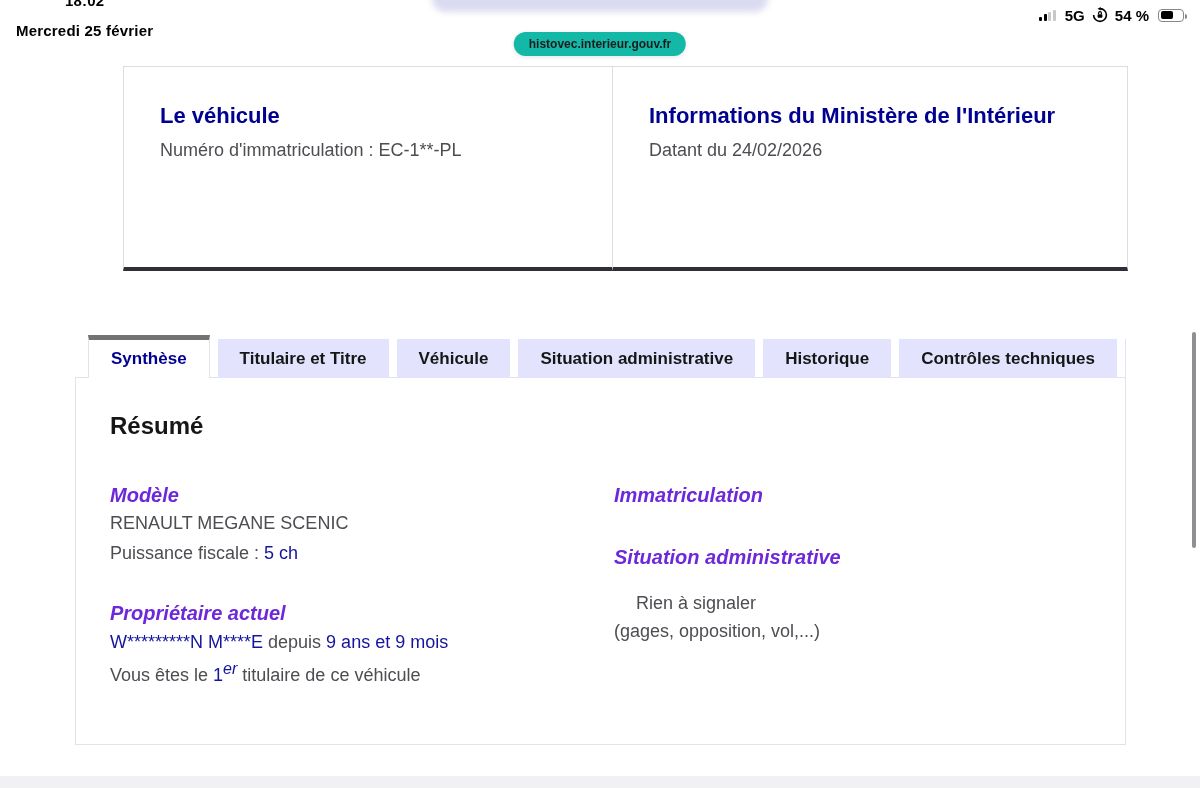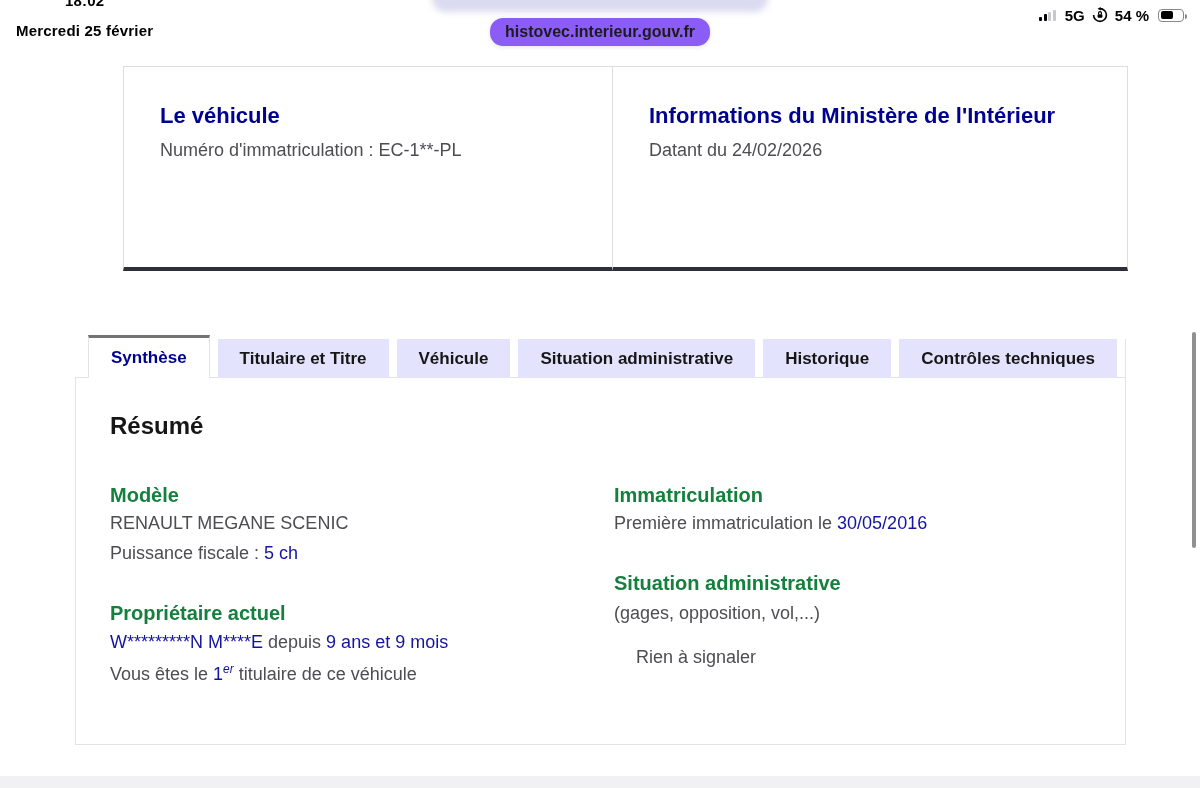--- a/index.html
+++ b/index.html
@@ -33,23 +33,23 @@
   .signal-bars i:nth-child(4){height:11px; background:#c8c8cc;}
 
   .battery { position:relative; width:26px; height:13px; border:1px solid #87878c;
     border-radius:4px; margin-left:2px; }
   .battery .fill { position:absolute; left:1.5px; top:1.5px; bottom:1.5px;
     background:#000; border-radius:2px; }
   .battery .nub { position:absolute; right:-3.5px; top:4px; width:2px; height:5px;
     background:#87878c; border-radius:0 2px 2px 0; }
 
   .url-pill {
-    position:absolute; top:18px; left:50%; transform:translateX(-50%);
-    background:#8b5cf6; border-radius:13px; padding:5px 15px;
-    font-size:16px; font-weight:700; color:#1c1c1e;
+    position:absolute; top:32px; left:50%; transform:translateX(-50%);
+    background:#14b8a6; border-radius:13px; padding:5px 15px;
+    font-size:12px; font-weight:700; color:#1c1c1e;
     box-shadow:0 1px 4px rgba(60,60,90,.14);
   }
 
   
   .card {
     position:absolute; top:66px; width:516px; height:205px;
     background:#fff; border:1px solid #dddde1;
     border-bottom:4px solid #2f3037; padding:34px 36px 0 36px;
   }
   .card.c1 { left:123px; } .card.c2 { left:612px; }
@@ -62,41 +62,41 @@
     display:flex; align-items:flex-end; gap:8px; padding-left:13px;
     overflow:hidden; z-index:3;
   }
   .tab {
     flex:0 0 auto; height:39px; display:flex; align-items:center;
     padding:0 22px; background:#e3e3fd; color:#161616;
     font-size:17px; font-weight:700; cursor:pointer; white-space:nowrap;
   }
   .tab.active {
     height:43px; background:#fff; color:#000091;
-    border-top:3px solid #737373;
+    border-top:5px solid #737373;
     border-left:1px solid #e3e3e6; border-right:1px solid #e3e3e6;
   }
   .tab.clipped { padding-right:90px; }
 
   
   .panel {
     position:absolute; left:75px; top:377px; width:1051px; height:368px;
     background:#fff; border:1px solid #e3e3e6; z-index:2;
   }
   .panel h2.resume { position:absolute; left:34px; top:34px; font-size:24px; color:#161616; }
   .col { position:absolute; top:103px; width:460px; }
   .col.left { left:34px; } .col.right { left:538px; }
-  .col h3 { font-size:20px; line-height:28px; color:#15803d; }
+  .col h3 { font-size:20px; line-height:28px; color:#6d28d9;font-style:italic; }
   .col .line { font-size:18px; line-height:24px; color:#4d4d52; }
   .blue { color:#1414a0; }
   .link { color:#1414a0; cursor:pointer; }
   .mt18{margin-top:2px;} .mt6{margin-top:6px;} .mt34{margin-top:34px;}
   .mt2{margin-top:3px;} .mt20{margin-top:20px;} .mt4{margin-top:4px;}
   .indent { padding-left:22px; }
-  sup { font-size:12px;font-style:italic; }
+  sup { font-size:16px;font-style:italic; }
 
   
   .scrollbar {
     position:absolute; left:1192px; top:332px; width:4px; height:216px;
     background:#8f8f94; border-radius:2px;
   }
   .bottom-band {
     position:absolute; left:0; right:0; bottom:0; height:12px; background:#f1f1f4;
   }
 </style>
@@ -161,22 +161,21 @@
     <div class="line mt18 link">RENAULT MEGANE SCENIC</div>
     <div class="line mt6"><span>Puissance fiscale : </span><span class="blue">5 ch</span></div>
 
     <h3 class="mt34">Propriétaire actuel</h3>
     <div class="line mt2"><span class="blue">W*********N M****E</span><span> depuis </span><span class="blue">9 ans et 9 mois</span></div>
     <div class="line mt2"><span>Vous êtes le </span><span class="blue"><span>1</span><sup>er</sup></span><span> titulaire de ce véhicule</span></div>
   </div>
 
   <div class="col right">
     <h3>Immatriculation</h3>
-    <div class="line mt18"><span>Première immatriculation le </span><span class="blue">30/05/2016</span></div>
 
     <h3 class="mt34">Situation administrative</h3>
+    <div class="line mt20 indent link">Rien à signaler</div>
     <div class="line mt4">(gages, opposition, vol,...)</div>
-    <div class="line mt20 indent link">Rien à signaler</div>
   </div>
 </div>
 
 <div class="scrollbar"></div>
 <div class="bottom-band"></div>
 
 </body></html>

